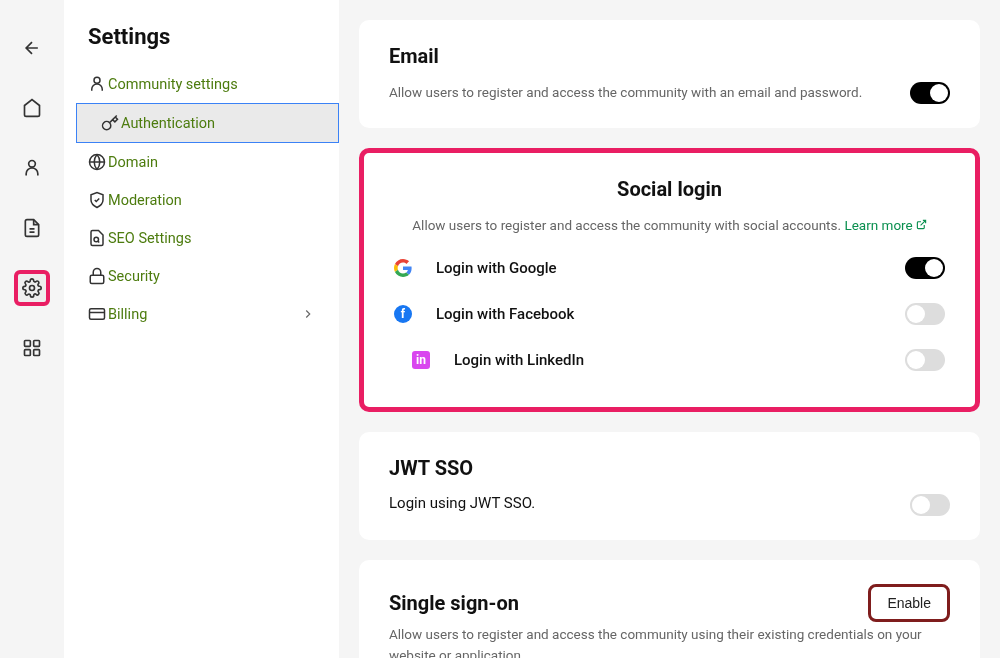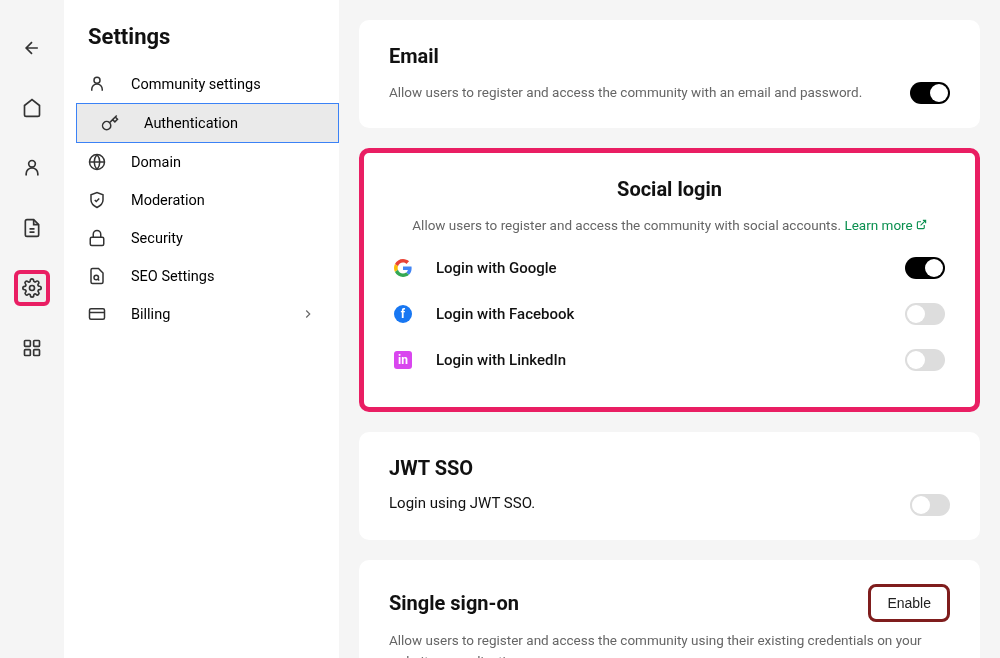--- a/index.html
+++ b/index.html
@@ -41,23 +41,23 @@
     .sidebar-title {
       font-size: 22px;
       font-weight: 700;
       padding: 0 24px 16px;
       color: #111;
     }
     .sidebar-item {
       display: flex;
       align-items: center;
       padding: 10px 24px;
-      gap: 25px;
-      cursor: pointer;
-      color: #000000;
+      gap: 2px;
+      cursor: pointer;
+      color: #4d7c0f;
       font-size: 14.5px;
       position: relative;
     }
     .sidebar-item.highlighted {
       border: 1px solid #3b82f6;
       background: #eaeaea;
       margin-left: 12px;
     }
     .sidebar-item .chevron {
       margin-left: auto;
@@ -149,36 +149,36 @@
       border-radius: 8px;
       padding: 8px 16px;
       font-size: 14px;
       cursor: pointer;
       color: #222;
     }
     .sso-header {
       display: flex;
       align-items: center;
       justify-content: space-between;
-      margin-bottom: 8px;
+      margin-bottom: 2px;
     }
     svg { display: block; }
     .google-icon {
       width: 18px; height: 18px;
     }
     .fb-icon, .li-icon {
       width: 18px; height: 18px;
       border-radius: 3px;
       display: flex; align-items: center; justify-content: center;
       color: #fff;
       font-weight: bold;
       font-size: 12px;
     }
     .fb-icon { background: #1877f2; border-radius: 50%; }
-    .li-icon { background: #d946ef; }
+    .li-icon { background: #d946ef; margin-left: 18px; }
   </style>
 </head>
 <body>
 
 <div class="icon-rail">
   <div class="rail-icon">
     <svg width="20" height="20" viewBox="0 0 24 24" fill="none" stroke="#333" stroke-width="2">
         <path d="M19 12H5M12 19l-7-7 7-7"></path>
       </svg>
   </div>
@@ -253,36 +253,36 @@
           <path d="M12 22s8-4 8-10V5l-8-3-8 3v7c0 6 8 10 8 10z"></path>
           <path d="M9 12l2 2 4-4"></path>
         </svg>
       </span>
     <span>Moderation</span>
   </div>
 
   <div class="sidebar-item">
     <span>
         <svg width="18" height="18" viewBox="0 0 24 24" fill="none" stroke="#333" stroke-width="2">
-          <rect x="3" y="11" width="18" height="11" rx="2"></rect>
-          <path d="M7 11V7a5 5 0 0110 0v4"></path>
-        </svg>
-      </span>
-    <span>Security</span>
-  </div>
-
-  <div class="sidebar-item">
-    <span>
-        <svg width="18" height="18" viewBox="0 0 24 24" fill="none" stroke="#333" stroke-width="2">
           <path d="M14 2H6a2 2 0 00-2 2v16a2 2 0 002 2h12a2 2 0 002-2V8z"></path>
           <circle cx="11" cy="14" r="3"></circle>
           <path d="M15 18l-2-2"></path>
         </svg>
       </span>
     <span>SEO Settings</span>
+  </div>
+
+  <div class="sidebar-item">
+    <span>
+        <svg width="18" height="18" viewBox="0 0 24 24" fill="none" stroke="#333" stroke-width="2">
+          <rect x="3" y="11" width="18" height="11" rx="2"></rect>
+          <path d="M7 11V7a5 5 0 0110 0v4"></path>
+        </svg>
+      </span>
+    <span>Security</span>
   </div>
 
   <div class="sidebar-item">
     <span>
         <svg width="18" height="18" viewBox="0 0 24 24" fill="none" stroke="#333" stroke-width="2">
           <rect x="2" y="5" width="20" height="14" rx="2"></rect>
           <path d="M2 10h20"></path>
         </svg>
       </span>
     <span>Billing</span>

